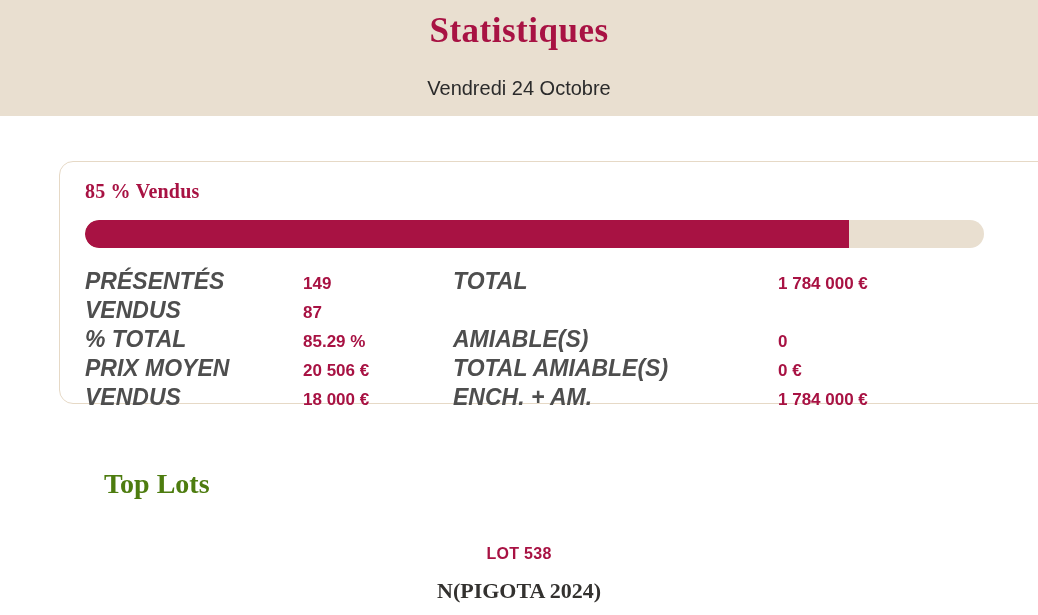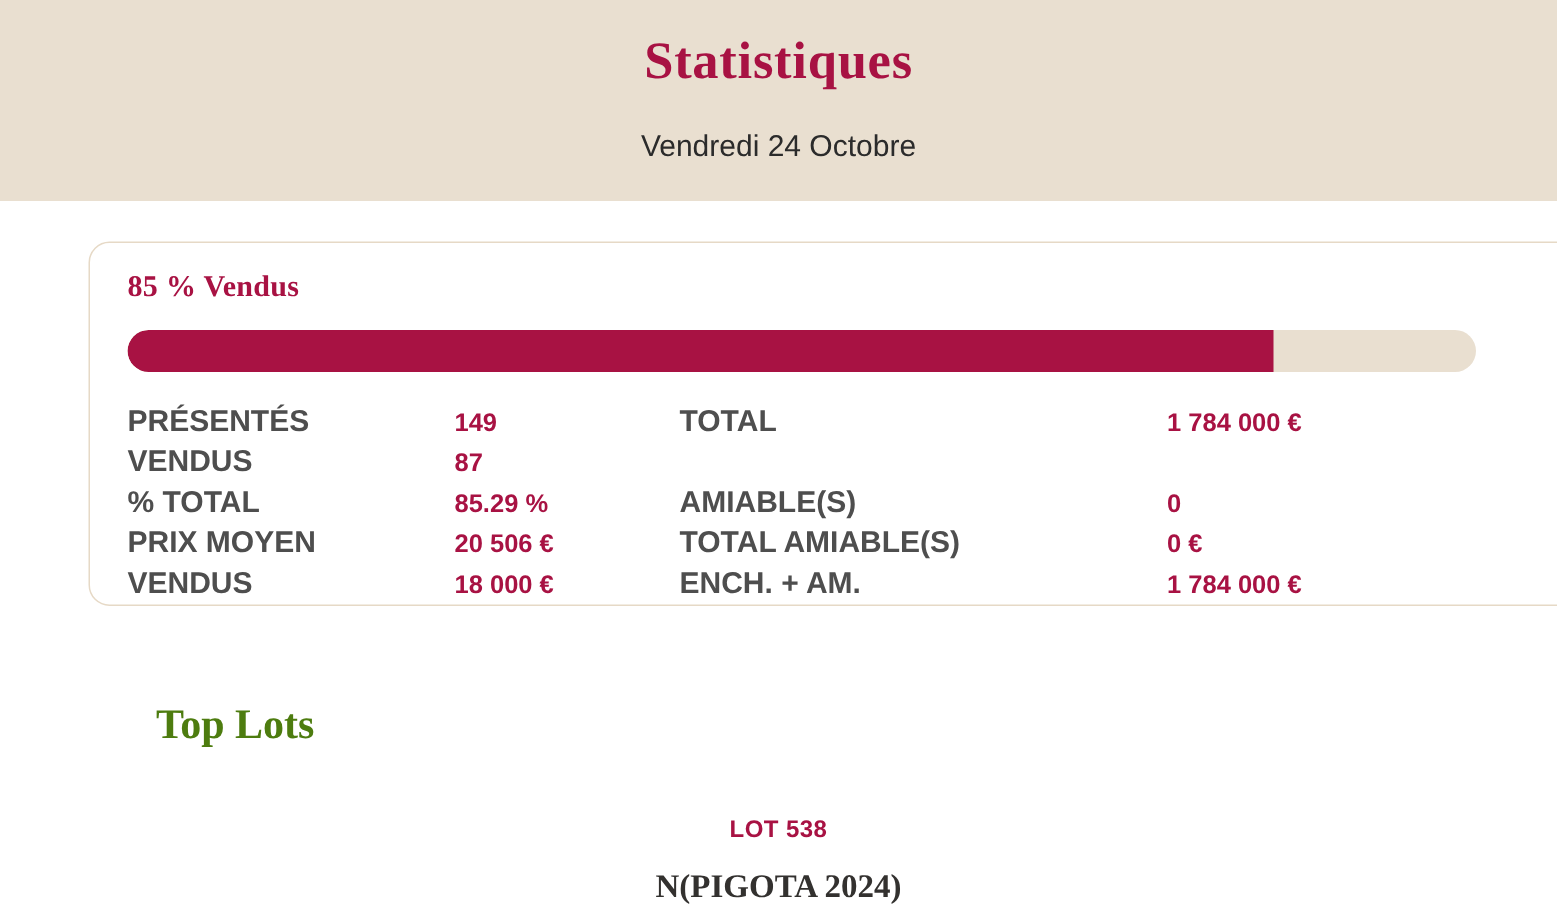--- a/index.html
+++ b/index.html
@@ -12,23 +12,22 @@
     background: #ffffff;
     font-family: "Liberation Sans", sans-serif;
     overflow: hidden;
     position: relative;
   }
 
   
   .header-band {
     background: #e9dfd0;
     width: 100%;
-    height: 134px;
+    height: 116px;
     box-sizing: border-box;
-    padding-top: 10px;
     text-align: center;
   }
   .page-title {
     font-family: "Liberation Serif", serif;
     font-weight: bold;
     font-size: 35px;
     color: #a81243;
     letter-spacing: 0.5px;
     margin: 0;
     padding-top: 12px;
@@ -87,24 +86,25 @@
     margin-top: 20px;
     margin-left: 3px;
     display: grid;
     grid-template-columns: 218px 150px 325px auto;
     row-gap: 0px;
     align-items: baseline;
   }
   .fig-label {
     font-family: "Liberation Sans", sans-serif;
     font-weight: bold;
-    font-size: 20px;
+    font-size: 23px;
     color: #4e4e4e;
     line-height: 26px;
     white-space: nowrap;
+    font-style: italic;
   }
   .fig-value {
     font-family: "Liberation Sans", sans-serif;
     font-weight: bold;
     font-size: 17px;
     color: #a81243;
     line-height: 26px;
     white-space: nowrap;
   }
   .fig-empty { line-height: 26px; }

